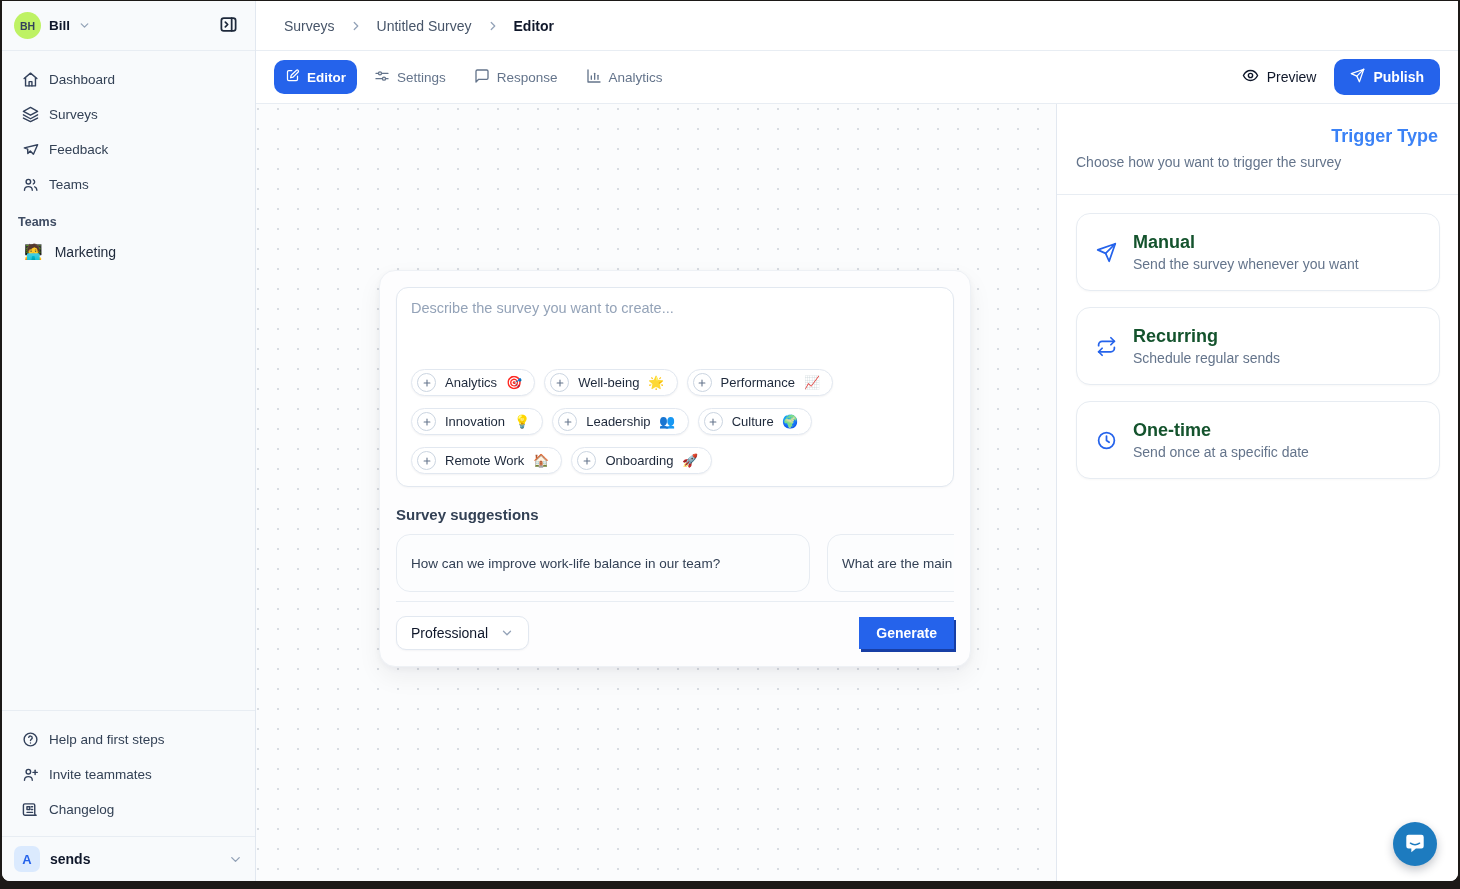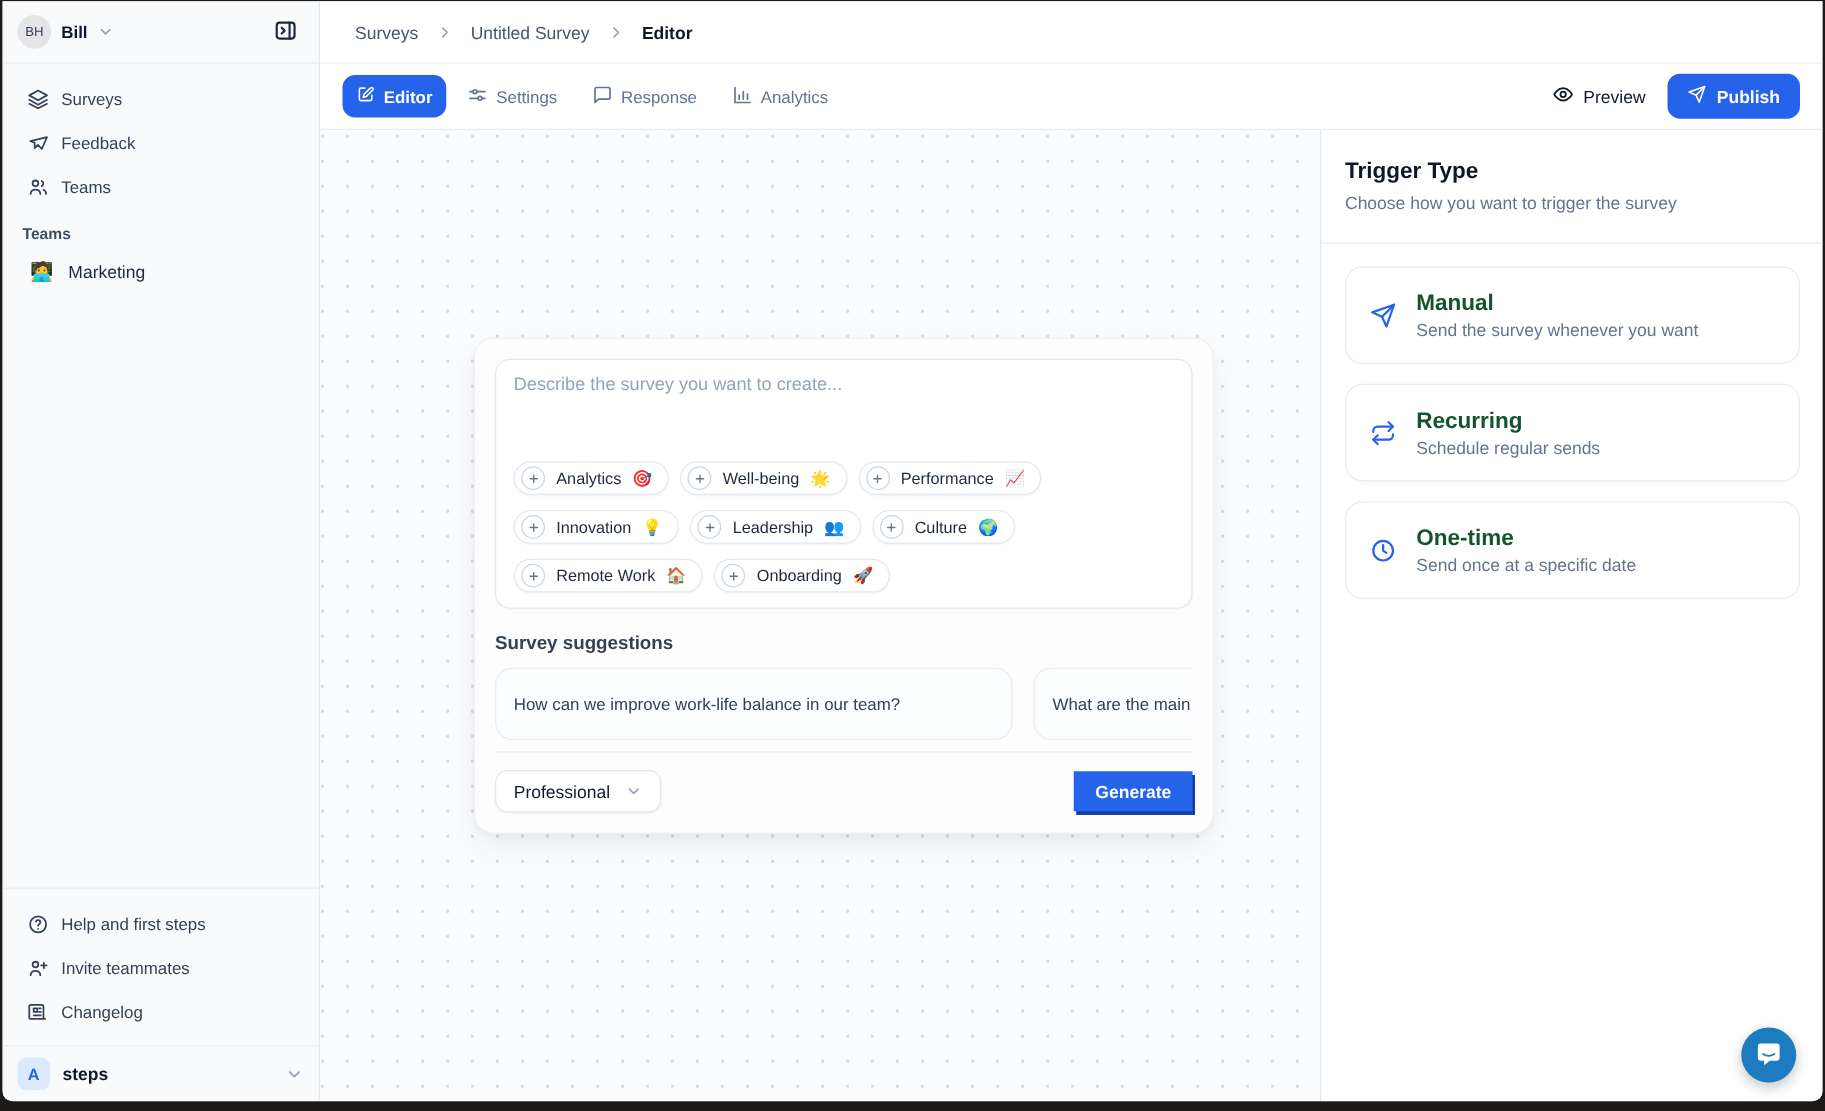--- a/index.html
+++ b/index.html
@@ -19,23 +19,23 @@
   
   .sidebar {
     width:254px; flex:0 0 254px; background:#f8fafc;
     border-right:1px solid #e2e8f0; display:flex; flex-direction:column;
   }
   .sidebar-header {
     height:50px; flex:0 0 50px; display:flex; align-items:center;
     padding:0 12px; border-bottom:1px solid #e8edf3; gap:8px;
   }
   .avatar-circle {
-    width:27px; height:27px; border-radius:50%; background:#e5e5e5;
+    width:27px; height:27px; border-radius:50%; background:#bef264;
     display:flex; align-items:center; justify-content:center;
-    font-size:10.5px; font-weight:400; color:#33415c; flex:0 0 27px;
+    font-size:10.5px; font-weight:700; color:#33415c; flex:0 0 27px;
   }
   .user-name { font-size:13.5px; font-weight:700; color:#0f172a; }
   .chev { color:#94a3b8; display:inline-flex; }
   .sidebar-header .spacer, .flex-spacer { flex:1; }
   .icon-btn {
     width:30px; height:30px; border:none; background:transparent; border-radius:8px;
     display:flex; align-items:center; justify-content:center; color:#1e293b; cursor:pointer;
   }
   .nav { padding:12px 12px 0 12px; display:flex; flex-direction:column; gap:2px; }
   .nav-item {
@@ -144,21 +144,21 @@
   }
   .generate-btn {
     background:#2563eb; color:#fff; border:none; border-radius:0; padding:8px 17px;
     font-size:14px; font-weight:600; cursor:pointer; font-family:inherit;
     box-shadow:2px 3px 0 #173ea5;
   }
 
   
   .right-panel { width:402px; flex:0 0 402px; background:#fff; border-left:1px solid #e2e8f0; display:flex; flex-direction:column; }
   .panel-header { padding:22px 20px 24px 19px; border-bottom:1px solid #e8edf3; }
-  .panel-title { font-size:18px; font-weight:700; color:#0f172a; }
+  .panel-title { font-size:18px; font-weight:700; color:#3b82f6;text-align:right; }
   .panel-subtitle { margin-top:7px; font-size:14px; color:#64748b; }
   .panel-body { padding:18px 18px 0 19px; display:flex; flex-direction:column; gap:16px; }
   .trigger-card {
     border:1px solid #e7ecf2; border-radius:14px; background:#fff; padding:18px;
     display:flex; align-items:center; gap:16px; cursor:pointer;
     box-shadow:0 1px 2px rgba(15,23,42,.03); text-align:left; font-family:inherit;
   }
   .trigger-icon { color:#2563eb; display:flex; flex:0 0 22px; justify-content:center; }
   .trigger-title { font-size:18px; font-weight:600; color:#14532d; }
   .trigger-desc { margin-top:3px; font-size:14px; color:#64748b; }
@@ -193,20 +193,30 @@
               <path d="M8 9l3 3-3 3"></path>
             </svg>
         </span>
       </button>
     </div>
 
     <nav class="nav">
       <div class="nav-item">
         <span class="nicon">
           <svg width="17" height="17" viewBox="0 0 24 24" fill="none" stroke="currentColor" stroke-width="2" stroke-linecap="round" stroke-linejoin="round">
+              <path d="M3 10.5L12 3l9 7.5"></path>
+              <path d="M5 9.5V21h14V9.5"></path>
+              <path d="M10 21v-6h4v6"></path>
+            </svg>
+        </span>
+        <span>Dashboard</span>
+      </div>
+      <div class="nav-item">
+        <span class="nicon">
+          <svg width="17" height="17" viewBox="0 0 24 24" fill="none" stroke="currentColor" stroke-width="2" stroke-linecap="round" stroke-linejoin="round">
               <path d="M12 2L2 7.5l10 5.5 10-5.5L12 2z"></path>
               <path d="M2 12.5l10 5.5 10-5.5"></path>
               <path d="M2 17l10 5 10-5"></path>
             </svg>
         </span>
         <span>Surveys</span>
       </div>
       <div class="nav-item">
         <span class="nicon">
           <svg width="17" height="17" viewBox="0 0 24 24" fill="none" stroke="currentColor" stroke-width="2" stroke-linecap="round" stroke-linejoin="round">
@@ -267,21 +277,21 @@
               <line x1="13" y1="12" x2="15" y2="12"></line>
               <line x1="7" y1="16" x2="15" y2="16"></line>
             </svg>
         </span>
         <span>Changelog</span>
       </div>
     </div>
 
     <div class="workspace-row">
       <div class="avatar-square">A</div>
-      <span class="workspace-name">steps</span>
+      <span class="workspace-name">sends</span>
       <span class="chev">
         <svg width="15" height="15" viewBox="0 0 24 24" fill="none" stroke="currentColor" stroke-width="2.2" stroke-linecap="round" stroke-linejoin="round">
             <path d="M6 9l6 6 6-6"></path>
           </svg>
       </span>
     </div>
   </aside>
 
   <div class="main">
 

